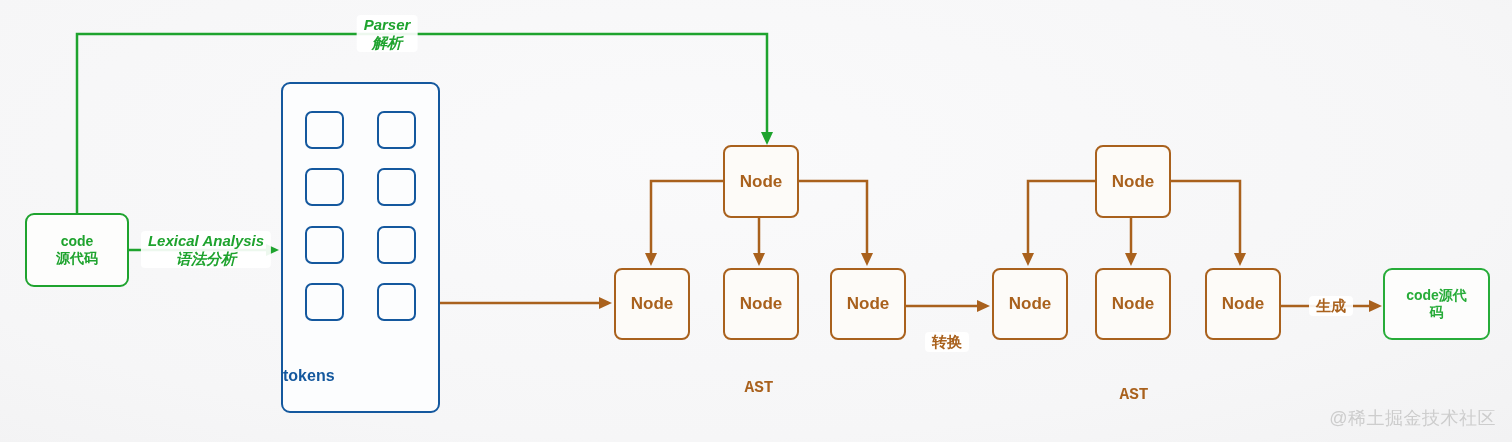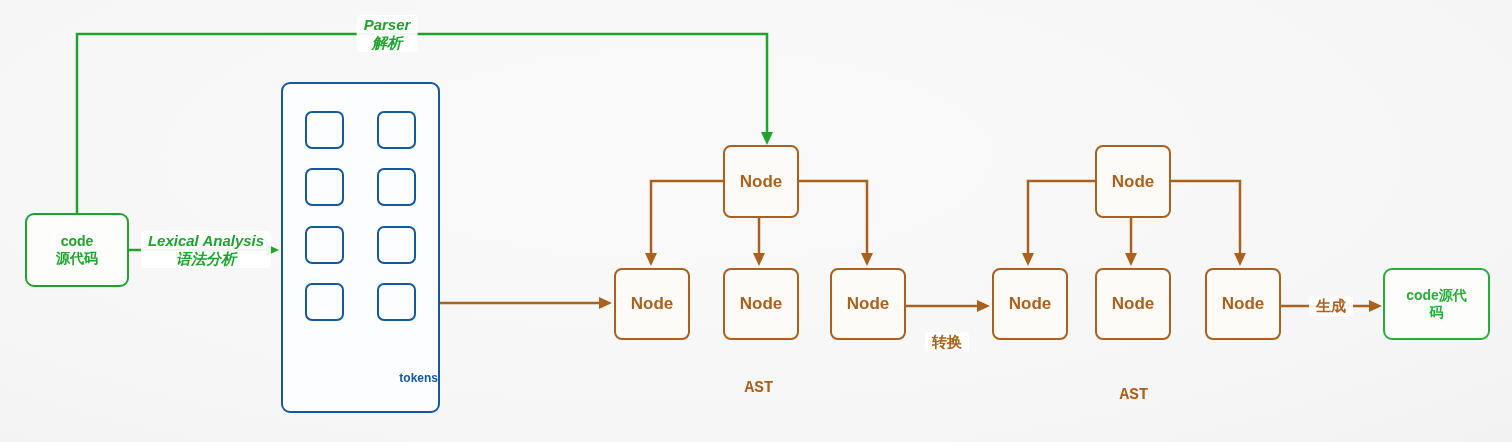--- a/index.html
+++ b/index.html
@@ -17,22 +17,22 @@
   .green-box{border:2.5px solid #1ea32e; color:#1ea32e; font-size:14px;}
   .source-box{left:25px; top:213px; width:104px; height:74px;}
   .output-box{left:1383px; top:268px; width:107px; height:72px; border-color:#27ac39; color:#27ac39;}
 
   .tokens-box{position:absolute; box-sizing:border-box; left:281px; top:82px; width:159px; height:331px;
        border:2.5px solid #14589e; border-radius:9px; background:#fcfdfe;}
   .sq{position:absolute; box-sizing:border-box; width:39px; height:38px;
       border:2.5px solid #14589e; border-radius:7px; background:#fcfdfe;}
   .sq.c1{left:22px;} .sq.c2{left:94px;}
   .sq.r1{top:27px;} .sq.r2{top:84px;} .sq.r3{top:142px;} .sq.r4{top:199px;}
-  .tokens-label{position:absolute; left:0; bottom:26px; width:100%; text-align:right;
-      color:#14589e; font-weight:bold; font-size:12px;}
+  .tokens-label{position:absolute; left:0; bottom:26px; width:100%; text-align:left;
+      color:#14589e; font-weight:bold; font-size:16px;}
 
   .node-box{border:2.5px solid #a9611d; color:#a9611d; background:#fdfbf8; font-size:17px;
       border-radius:8px; width:76px;}
   .nb-root1{left:723px; top:145px; height:73px;}
   .nb-c1a{left:614px; top:268px; height:72px;}
   .nb-c1b{left:723px; top:268px; height:72px;}
   .nb-c1c{left:830px; top:268px; height:72px;}
   .nb-root2{left:1095px; top:145px; height:73px;}
   .nb-c2a{left:992px; top:268px; height:72px;}
   .nb-c2b{left:1095px; top:268px; height:72px;}
@@ -147,13 +147,14 @@
   <div class="lbl lbl-green lexical-label">
     <div>Lexical Analysis</div>
     <div>语法分析</div>
   </div>
   <div class="lbl lbl-orange transform-label">转换</div>
   <div class="lbl lbl-orange generate-label">生成</div>
 
   <div class="ast-caption ast1-caption">AST</div>
   <div class="ast-caption ast2-caption">AST</div>
 
+  <div class="watermark">@稀土掘金技术社区</div>
 </div>
 
 </body></html>

